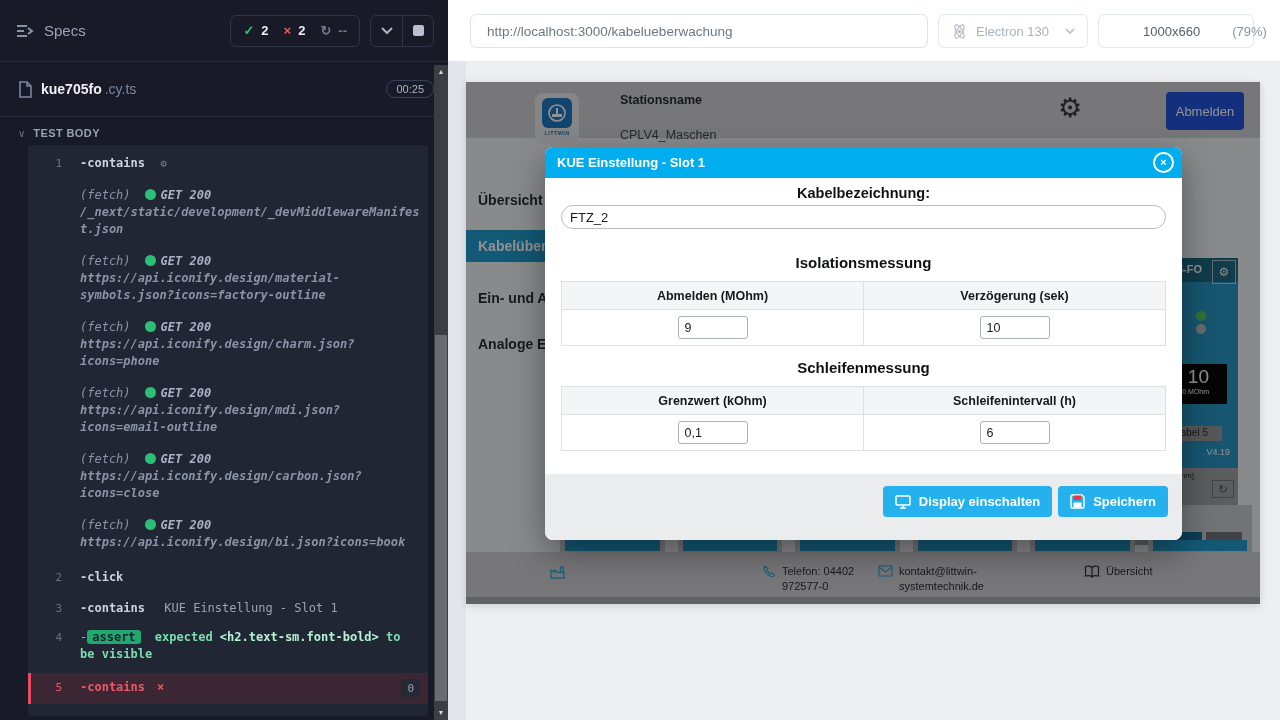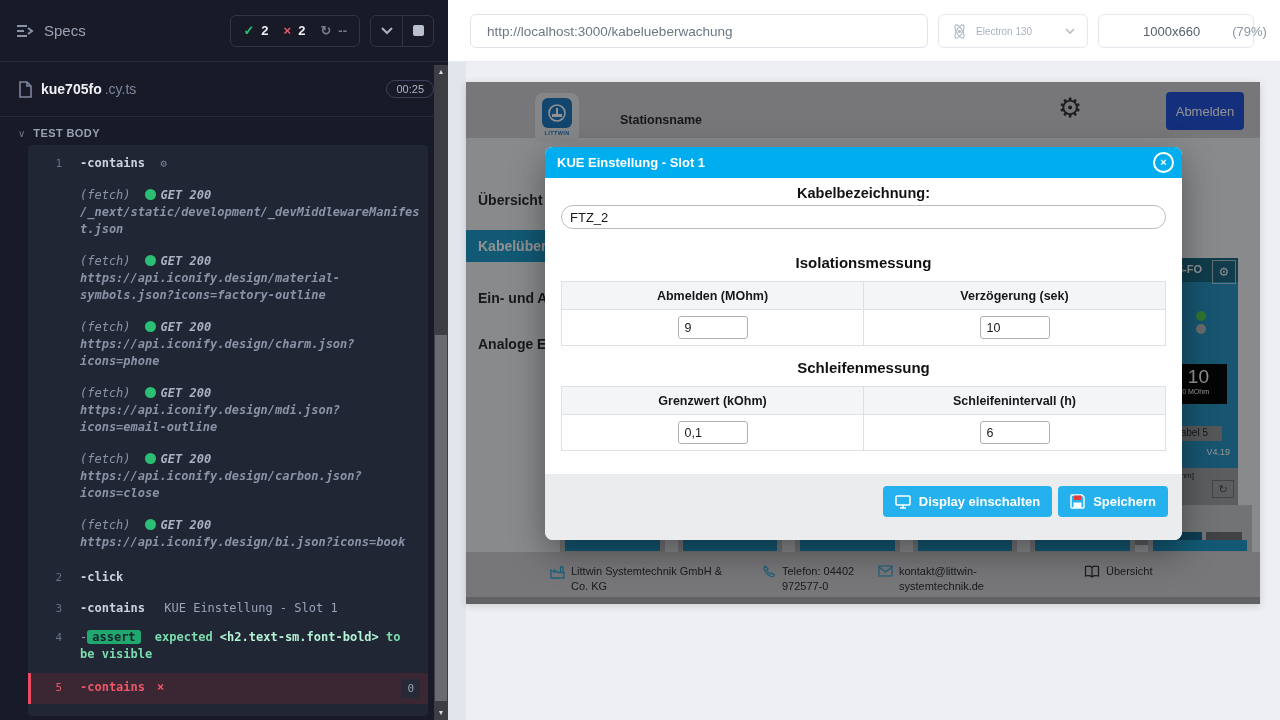--- a/index.html
+++ b/index.html
@@ -71,35 +71,35 @@
 
   
   .gutter { position:absolute; left:448px; top:62px; width:18px; height:658px; background:#e2e5eb; }
   .topbar { position:absolute; left:448px; top:0; width:832px; height:62px; background:#fff;
             border-bottom:1px solid #e5e8ed; }
   .urlbar { position:absolute; left:22px; top:14px; width:458px; height:34px; border:1px solid #dfe3ea;
             border-radius:6px; padding:0 16px; font-size:13.5px; color:#6d7684; background:#fff;
             font-family:"Liberation Sans", sans-serif; }
   .sel { position:absolute; top:14px; height:34px; border:1px solid #e3e7ee; border-radius:6px;
          display:flex; align-items:center; gap:8px; padding:0 12px; background:#fff; cursor:pointer; }
-  .sel.electron { left:490px; width:150px; color:#a9b2c0; font-size:10px; }
+  .sel.electron { left:490px; width:150px; color:#a9b2c0; font-size:13px; }
   .sel.size { left:650px; width:156px; font-size:13px;gap:32px; }
   .sel .sz { color:#57606d; } .sel .zm { color:#8b95a3; }
 
   
   .viewport { position:absolute; left:466px; top:82px; width:794px; height:522px;
               background:#f1f2f4; overflow:hidden; box-shadow:0 2px 8px rgba(0,0,0,.14); }
   .app-header { position:absolute; left:0; top:0; width:794px; height:56px; background:#cfd0d2; }
   .logo { position:absolute; left:69px; top:11px; width:44px; height:50px; background:#e9ebec;
           border-radius:8px; text-align:center; padding-top:5px; }
   .logo .sq { width:30px; height:30px; border-radius:6px; background:#1a77c0; margin:0 auto;
               display:flex; align-items:center; justify-content:center; }
   .logo .lt { font-size:5.5px; font-weight:bold; color:#1a77c0; letter-spacing:.4px; margin-top:2px; }
   .station { position:absolute; left:154px; top:11px; }
-  .station .lab { font-size:12.5px; font-weight:bold; color:#1d2124;margin-top:20px; }
+  .station .lab { font-size:12.5px; font-weight:bold; color:#1d2124; }
   .station .val { font-size:12.5px; color:#3c4146; margin-top:21px; }
   .hdr-gear { position:absolute; left:592px; top:10px; font-size:27px; color:#2a2e33; cursor:pointer; }
   .logout-btn { position:absolute; right:16px; top:10px; width:78px; height:38px; background:#1d4ed8;
                 color:#fff; border:none; border-radius:4px; font-size:13px; cursor:pointer;
                 font-family:"Liberation Sans", sans-serif; }
 
   .app-sidebar { position:absolute; left:0; top:56px; width:160px; bottom:52px; }
   .nav-item { padding:0 12px; font-size:14px; font-weight:bold; color:#1f2428; white-space:nowrap;
               line-height:32px; cursor:pointer; }
   .nav-item.i0 { margin-top:46px; } .nav-item.i1 { margin-top:14px; background:#1699c8; color:#fff; }
@@ -443,21 +443,20 @@
           <span class="b2"></span>
         </div>
     </div>
 
     <footer class="app-footer">
       <div class="f-item fi-1">
         <svg width="15" height="14" viewBox="0 0 15 14">
           <path d="M1 13 V5 l3.5 2.5 V5 l3.5 2.5 V7.5 h6 V13 z" fill="none" stroke="#2fa7d8" stroke-width="1.3"></path>
           <path d="M10.5 7.5 V2 h2.5 v5" fill="none" stroke="#2fa7d8" stroke-width="1.3"></path>
         </svg>
-        <span>Littwin Systemtechnik GmbH &amp; Co. KG</span>
       </div>
       <div class="f-item fi-2">
         <svg width="14" height="14" viewBox="0 0 14 14">
           <path d="M3 1 C2 2 1.5 3 2.5 5 c1 2 4 5.5 6.5 6.5 2 .8 3-.5 3.5-1.5 l-2.5-2 -1.5 1 c-1.5-.8-3-2.5-3.8-4 l1.3-1.3 z" fill="none" stroke="#2fa7d8" stroke-width="1.2"></path>
         </svg>
         <span>Telefon: 04402 972577-0</span>
       </div>
       <div class="f-item fi-3">
         <svg width="15" height="12" viewBox="0 0 15 12">
           <rect x="1" y="1" width="13" height="10" fill="none" stroke="#2fa7d8" stroke-width="1.2"></rect>

